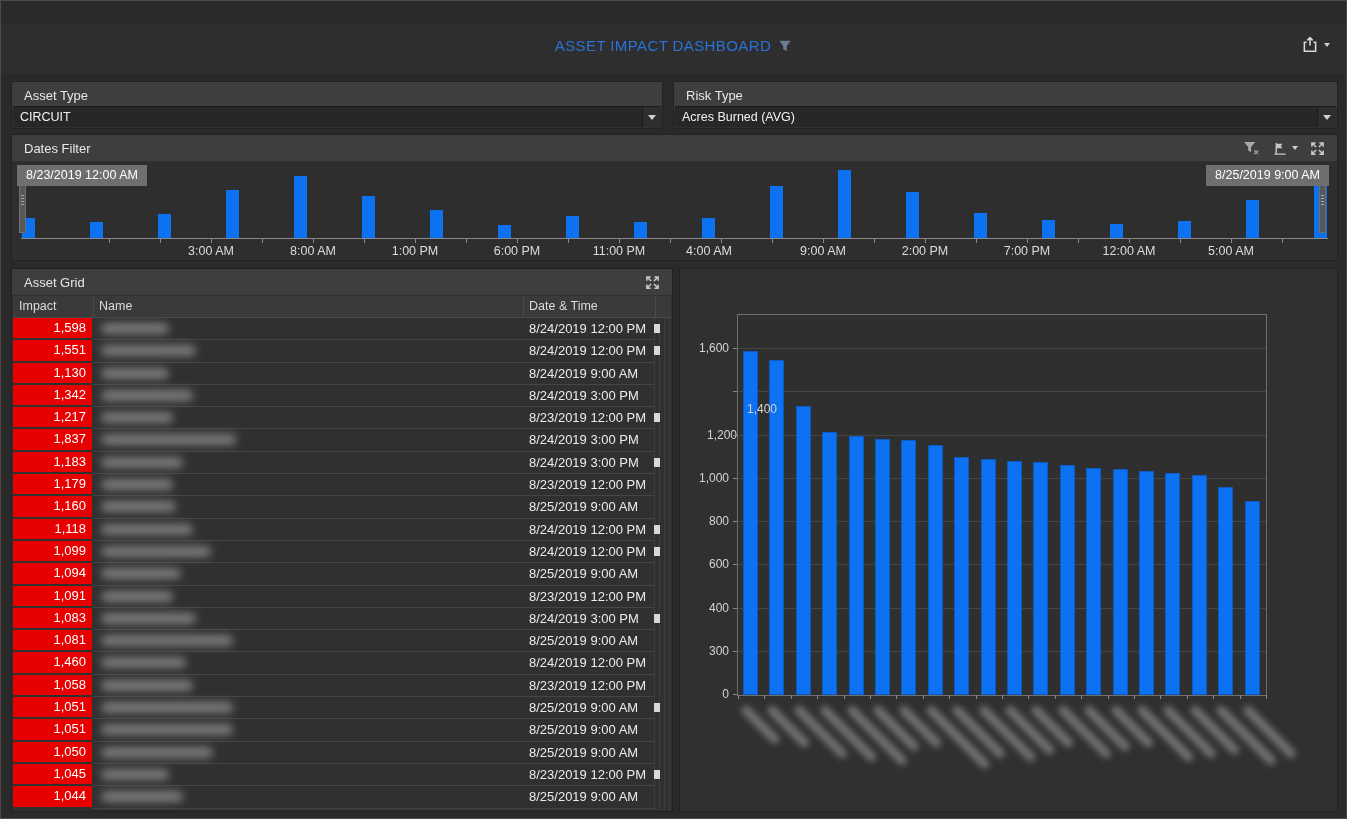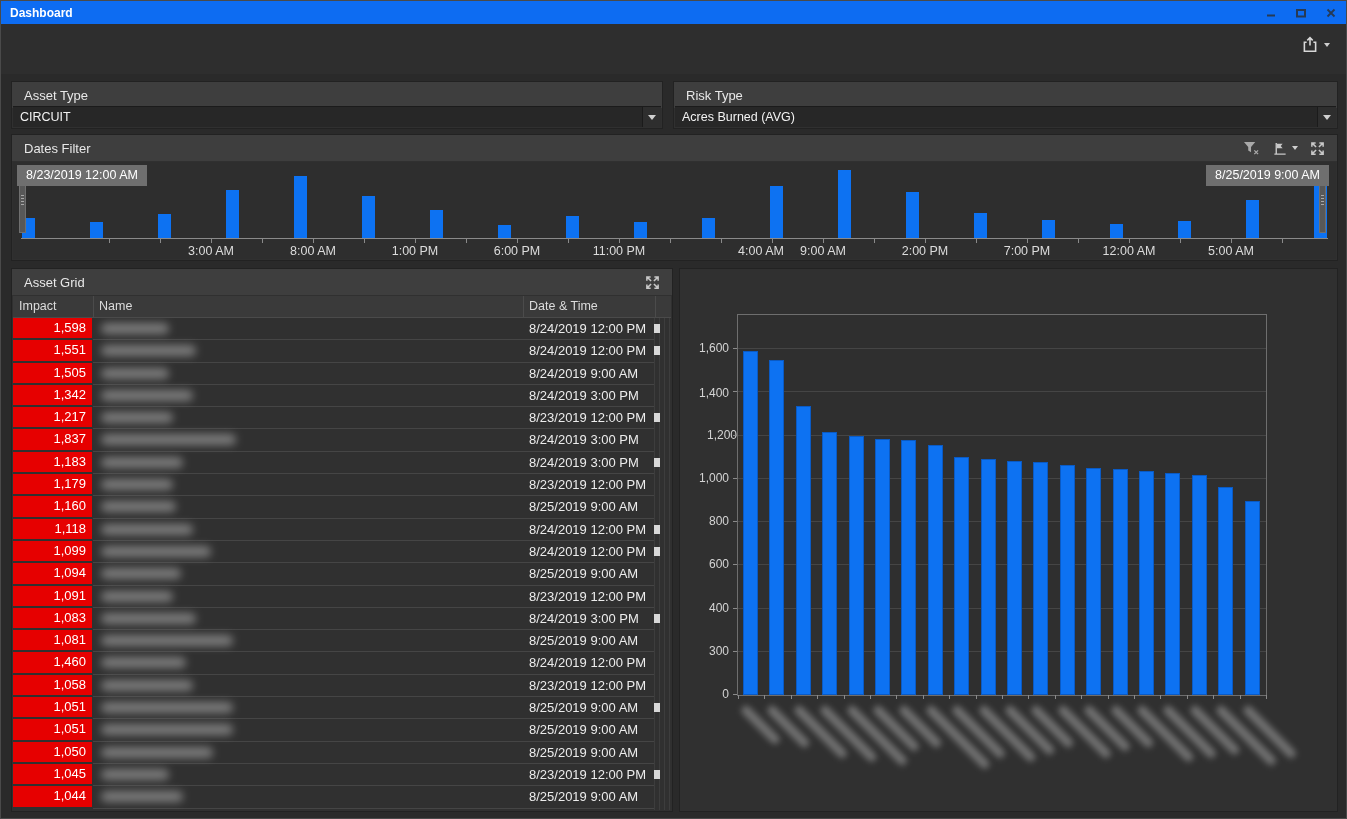--- a/index.html
+++ b/index.html
@@ -72,42 +72,30 @@
   .xblur{position:absolute;height:9px;background:#8f8f8f;border-radius:5px;filter:blur(3px);opacity:.7;
          transform:rotate(45deg);transform-origin:left top;}
 
   .icon{display:inline-flex;align-items:center;justify-content:center;}
 </style>
 </head>
 <body>
 
 <div class="window">
 
-  <div class="titlebar">
-    <span class="title">Dashboard</span>
-    <div class="win-controls">
-      <div class="win-btn">
-        <svg width="12" height="12" viewBox="0 0 12 12">
-            <line x1="2" y1="8.5" x2="10" y2="8.5" stroke="#263a55" stroke-width="2"></line>
+
+  <div class="app-header">
+    <div class="app-title-wrap">
+      <span class="app-title">ASSET IMPACT DASHBOARD</span>
+      <span class="icon">
+        <svg width="14" height="14" viewBox="0 0 16 16">
+            <path d="M1.5 2h13L10 8v6l-4-2.2V8z" fill="#6b7c95"></path>
           </svg>
-      </div>
-      <div class="win-btn">
-        <svg width="12" height="12" viewBox="0 0 12 12">
-            <rect x="2" y="3" width="8" height="6.5" fill="none" stroke="#263a55" stroke-width="2"></rect>
-          </svg>
-      </div>
-      <div class="win-btn">
-        <svg width="12" height="12" viewBox="0 0 12 12">
-            <path d="M2.5 2.5L9.5 9.5M9.5 2.5L2.5 9.5" stroke="#263a55" stroke-width="1.8"></path>
-          </svg>
-      </div>
-    </div>
-  </div>
-
-  <div class="app-header">
+      </span>
+    </div>
     <div class="export-btn">
       <span class="icon">
         <svg width="18" height="18" viewBox="0 0 16 16" fill="none" stroke="#d8d8d8" stroke-width="1.4">
           <path d="M5 5.5H3v8h10v-8h-2"></path>
             <path d="M8 1.5v7M5.6 3.9L8 1.5l2.4 2.4"></path>
         </svg>
       </span>
       <span class="caret sm"></span>
     </div>
   </div>
@@ -216,21 +204,21 @@
         <div class="df-tick" style="left: 1065px;"></div>
         <div class="df-tick" style="left: 1116px;"></div>
         <div class="df-tick" style="left: 1167px;"></div>
         <div class="df-tick" style="left: 1218px;"></div>
         <div class="df-tick" style="left: 1269px;"></div>
         <div class="df-lab" style="left: 198px;">3:00 AM</div>
         <div class="df-lab" style="left: 300px;">8:00 AM</div>
         <div class="df-lab" style="left: 402px;">1:00 PM</div>
         <div class="df-lab" style="left: 504px;">6:00 PM</div>
         <div class="df-lab" style="left: 606px;">11:00 PM</div>
-        <div class="df-lab" style="left: 748px;">4:00 AM</div>
+        <div class="df-lab" style="left: 696px;">4:00 AM</div>
         <div class="df-lab" style="left: 810px;">9:00 AM</div>
         <div class="df-lab" style="left: 912px;">2:00 PM</div>
         <div class="df-lab" style="left: 1014px;">7:00 PM</div>
         <div class="df-lab" style="left: 1116px;">12:00 AM</div>
         <div class="df-lab" style="left: 1218px;">5:00 AM</div>
       </div>
   </div>
 
   <div class="panel" id="grid-panel" style="left:10px;top:267px;width:662px;height:544px;">
     <div class="panel-header">
@@ -263,21 +251,21 @@
           <div class="g-date">8/24/2019 12:00 PM</div>
         </div>
         <div class="g-row">
           <div class="g-impact">1,551</div>
           <div class="g-name">
             <div class="g-nameblob" style="width: 95px;"></div>
           </div>
           <div class="g-date">8/24/2019 12:00 PM</div>
         </div>
         <div class="g-row">
-          <div class="g-impact">1,505</div>
+          <div class="g-impact">1,130</div>
           <div class="g-name">
             <div class="g-nameblob" style="width: 68px;"></div>
           </div>
           <div class="g-date">8/24/2019 9:00 AM</div>
         </div>
         <div class="g-row">
           <div class="g-impact">1,342</div>
           <div class="g-name">
             <div class="g-nameblob" style="width: 92px;"></div>
           </div>
@@ -463,21 +451,21 @@
         <div class="ylab" style="top: 304.5px;">400</div>
         <div class="ytick" style="top: 311.5px;"></div>
         <div class="ylab" style="top: 261.25px;">600</div>
         <div class="ytick" style="top: 268.25px;"></div>
         <div class="ylab" style="top: 218px;">800</div>
         <div class="ytick" style="top: 225px;"></div>
         <div class="ylab" style="top: 174.75px;">1,000</div>
         <div class="ytick" style="top: 181.75px;"></div>
         <div class="ylab" style="top: 131.5px; margin-left: 8px;">1,200</div>
         <div class="ytick" style="top: 138.5px;"></div>
-        <div class="ylab" style="top: 90px;">1,400</div>
+        <div class="ylab" style="top: 106px; margin-left: 48px;">1,400</div>
         <div class="ytick" style="top: 95.25px;"></div>
         <div class="ylab" style="top: 45px;">1,600</div>
         <div class="ytick" style="top: 52px;"></div>
         <div class="xtick" style="left: 57px;"></div>
         <div class="xtick" style="left: 83.4px;"></div>
         <div class="xtick" style="left: 109.8px;"></div>
         <div class="xtick" style="left: 136.2px;"></div>
         <div class="xtick" style="left: 162.6px;"></div>
         <div class="xtick" style="left: 189px;"></div>
         <div class="xtick" style="left: 215.4px;"></div>

